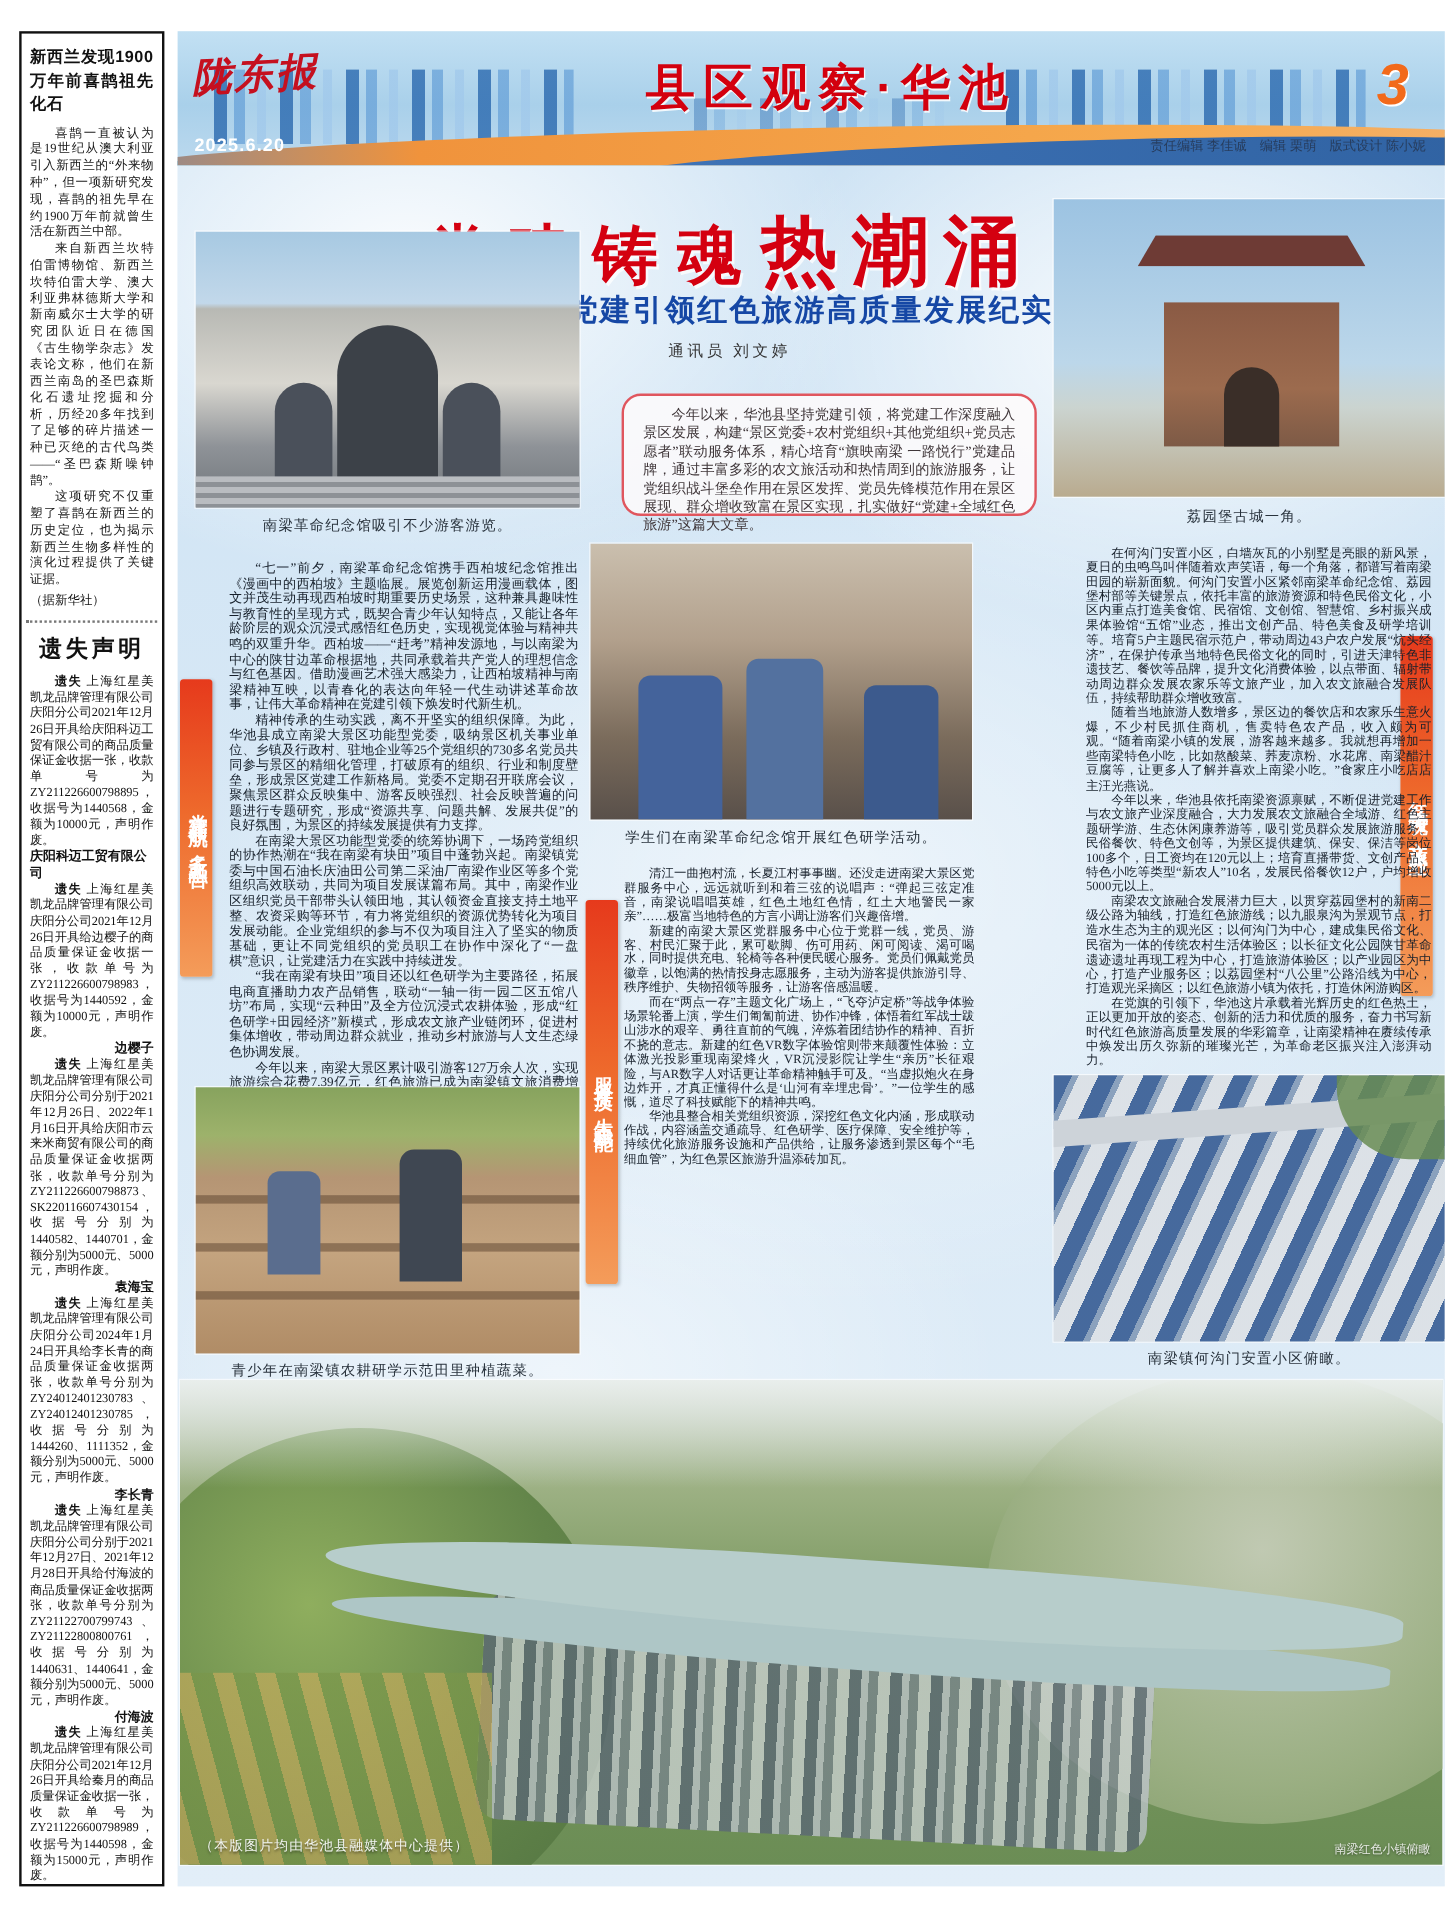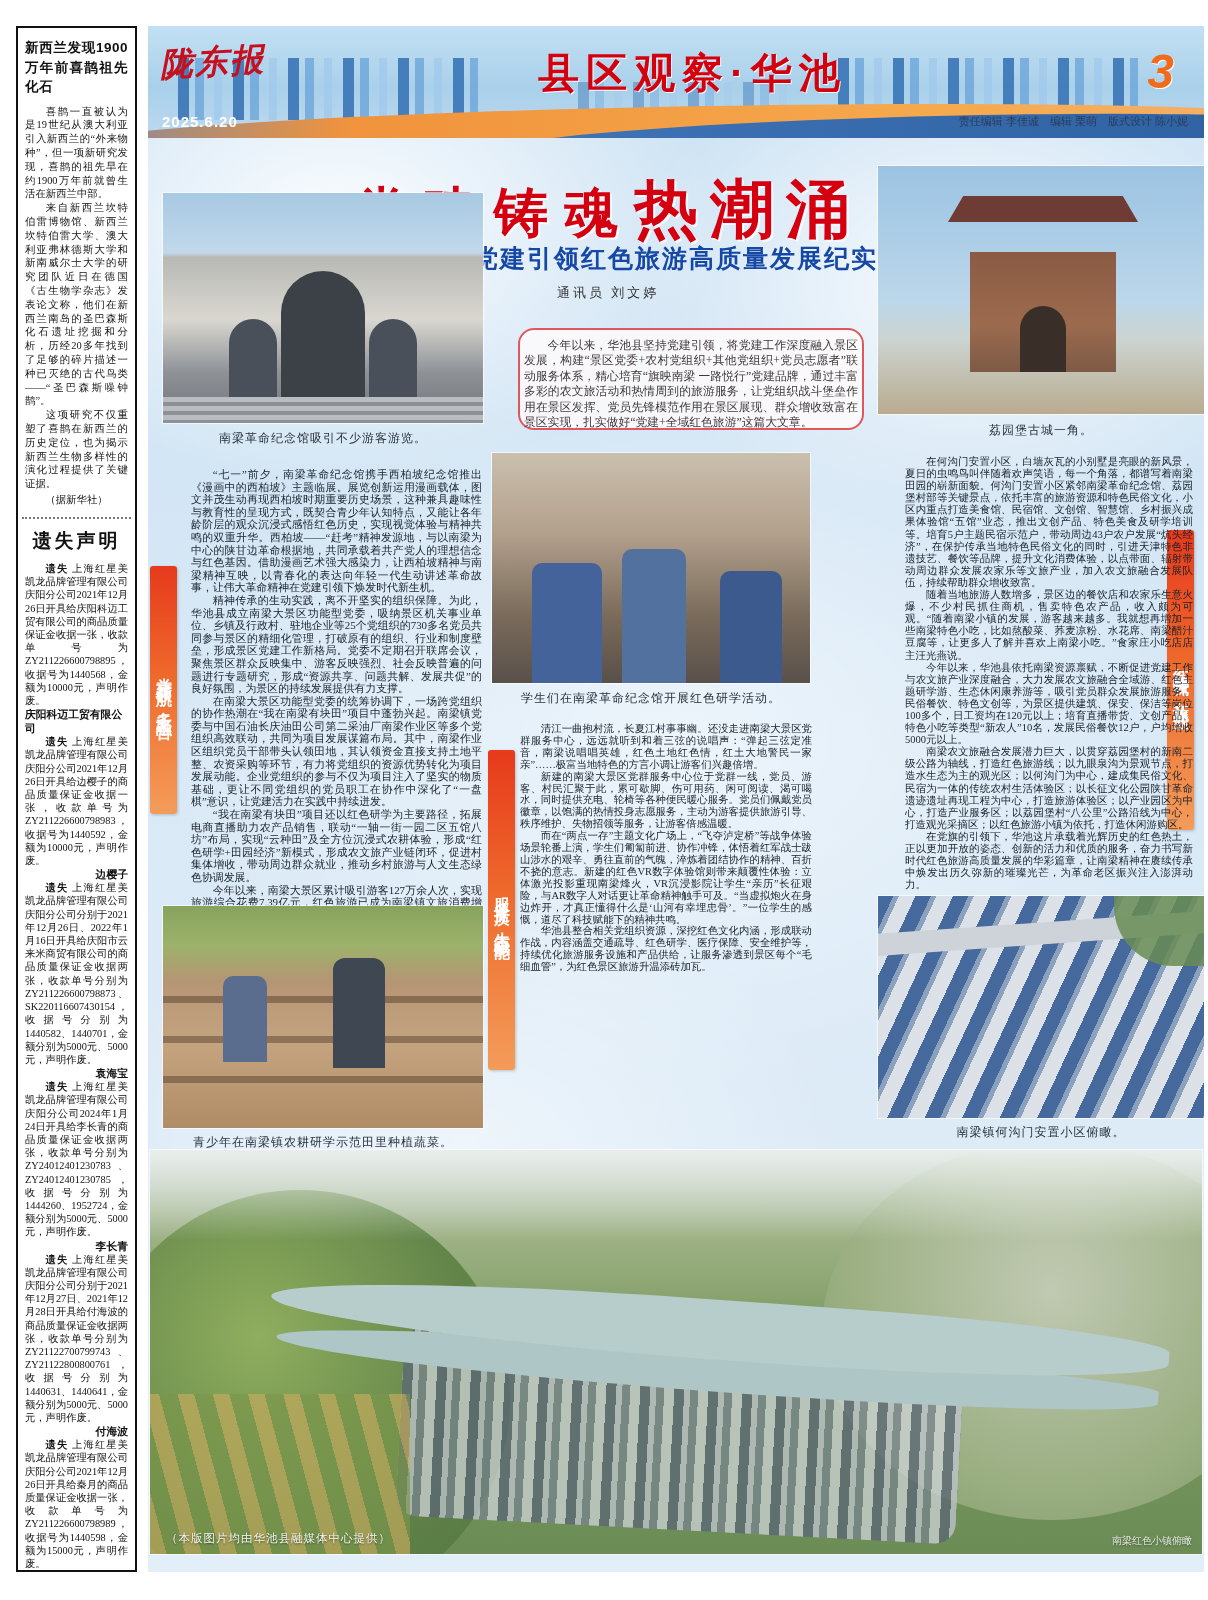--- a/index.html
+++ b/index.html
@@ -5,21 +5,21 @@
   * { margin:0; padding:0; box-sizing:border-box; }
   html,body { width:1208px; height:1600px; }
   body { position:relative; background:#ffffff; font-family:"Liberation Serif", serif; overflow:hidden; color:#111; }
 
   
   .sidebar { position:absolute; left:16px; top:26px; width:121px; height:1546px;
              border:2px solid #111; background:#fff; padding:10px 7px 6px 7px; overflow:hidden; }
   .sb-news-title { font-family:"Liberation Sans",sans-serif; font-weight:bold; font-size:13.5px;
                    line-height:1.45; text-align:justify; margin-bottom:8px; letter-spacing:.5px; }
   .sb-p { font-size:10.4px; line-height:13.8px; text-align:justify; text-indent:2em; color:#151515; }
-  .sb-source { font-size:10.4px; text-align:center; margin-top:2px; }
+  .sb-source { font-size:10.4px; text-align:left; margin-top:2px; }
   .sb-divider { border-top:2px dotted #777; margin:10px -3px 9px -3px; }
   .lost-title { font-family:"Liberation Sans",sans-serif; font-weight:bold; font-size:19px;
                 text-align:center; letter-spacing:3px; margin:2px 0 8px 0; }
   .lost-p { font-size:10.3px; line-height:13.2px; text-align:justify; text-indent:2em; }
   .lost-lead { font-family:"Liberation Sans",sans-serif; font-weight:bold; }
   .sig { font-family:Liberation Sans, sans-serif; font-weight:bold; font-size:10.8px; line-height:14px; }
   .sig-r { text-align:right; }
   .sig-l { text-align:left; }
 
   
@@ -63,21 +63,21 @@
   .headline { left:60px; top:28px; width:800px; text-align:center; color:#d40010; white-space:nowrap;
               font-family:"Liberation Sans",sans-serif; font-weight:900;
               text-shadow:2px 2px 0 rgba(255,255,255,.75); }
   .headline .h1a { font-size:54px; letter-spacing:16px; }
   .headline .h1b { font-size:64px; letter-spacing:12px; }
   .subtitle { left:60px; top:104px; width:800px; text-align:center; color:#1547a5; font-weight:bold;
               font-size:25px; letter-spacing:2px; font-family:"Liberation Sans",sans-serif; }
   .byline { left:60px; top:146px; width:800px; text-align:center; font-size:13px; color:#333; letter-spacing:3px; }
 
   .introbox { left:370px; top:190px; width:346px; height:102px; border:2px solid #e0565e; border-radius:16px;
-              background:rgba(255,251,251,.82); padding:8px 4px; }
+              background:rgba(255,251,251,.82); padding:8px 16px; }
   .introbox p { font-size:11.8px; line-height:15.4px; text-align:justify; text-indent:2em; color:#40373a; }
 
   .ph { overflow:hidden; outline:1px solid rgba(255,255,255,.65); }
   .caption { font-size:12px; color:#28323c; text-align:center; letter-spacing:1px; }
 
   
   .ph-museum { left:15px; top:55px; width:320px; height:230px;
     background:linear-gradient(180deg,#a7c9e2 0%,#c2d8ea 26%,#b8b9b4 28%,#d9d7d0 55%,#8e9297 78%,#6f747a 100%); }
   .ph-museum .arch { position:absolute; left:118px; top:78px; width:84px; height:130px; background:#3c4148;
                      border-radius:42px 42px 0 0; box-shadow:-70px 30px 0 -18px #4a505a, 70px 30px 0 -18px #4a505a; }
@@ -170,21 +170,21 @@
 
   <p class="lost-p"><span class="lost-lead">遗失</span> <span>上海红星美凯龙品牌管理有限公司庆阳分公司2021年12月26日开具给庆阳科迈工贸有限公司的商品质量保证金收据一张，收款单号为ZY211226600798895，收据号为1440568，金额为10000元，声明作废。</span></p>
   <p class="sig sig-l">庆阳科迈工贸有限公司</p>
 
   <p class="lost-p"><span class="lost-lead">遗失</span> <span>上海红星美凯龙品牌管理有限公司庆阳分公司2021年12月26日开具给边樱子的商品质量保证金收据一张，收款单号为ZY211226600798983，收据号为1440592，金额为10000元，声明作废。</span></p>
   <p class="sig sig-r">边樱子</p>
 
   <p class="lost-p"><span class="lost-lead">遗失</span> <span>上海红星美凯龙品牌管理有限公司庆阳分公司分别于2021年12月26日、2022年1月16日开具给庆阳市云来米商贸有限公司的商品质量保证金收据两张，收款单号分别为ZY211226600798873、SK220116607430154，收据号分别为1440582、1440701，金额分别为5000元、5000元，声明作废。</span></p>
   <p class="sig sig-r">袁海宝</p>
 
-  <p class="lost-p"><span class="lost-lead">遗失</span> <span>上海红星美凯龙品牌管理有限公司庆阳分公司2024年1月24日开具给李长青的商品质量保证金收据两张，收款单号分别为ZY24012401230783、ZY24012401230785，收据号分别为1444260、1952724，金额分别为5000元、5000元，声明作废。</span></p>
+  <p class="lost-p"><span class="lost-lead">遗失</span> <span>上海红星美凯龙品牌管理有限公司庆阳分公司2024年1月24日开具给李长青的商品质量保证金收据两张，收款单号分别为ZY24012401230783、ZY24012401230785，收据号分别为1444260、1111352，金额分别为5000元、5000元，声明作废。</span></p>
   <p class="sig sig-r">李长青</p>
 
   <p class="lost-p"><span class="lost-lead">遗失</span> <span>上海红星美凯龙品牌管理有限公司庆阳分公司分别于2021年12月27日、2021年12月28日开具给付海波的商品质量保证金收据两张，收款单号分别为ZY21122700799743、ZY21122800800761，收据号分别为1440631、1440641，金额分别为5000元、5000元，声明作废。</span></p>
   <p class="sig sig-r">付海波</p>
 
   <p class="lost-p"><span class="lost-lead">遗失</span> <span>上海红星美凯龙品牌管理有限公司庆阳分公司2021年12月26日开具给秦月的商品质量保证金收据一张，收款单号为ZY211226600798989，收据号为1440598，金额为15000元，声明作废。</span></p>
   <p class="sig sig-r">秦月</p>
 
 </aside>
 

